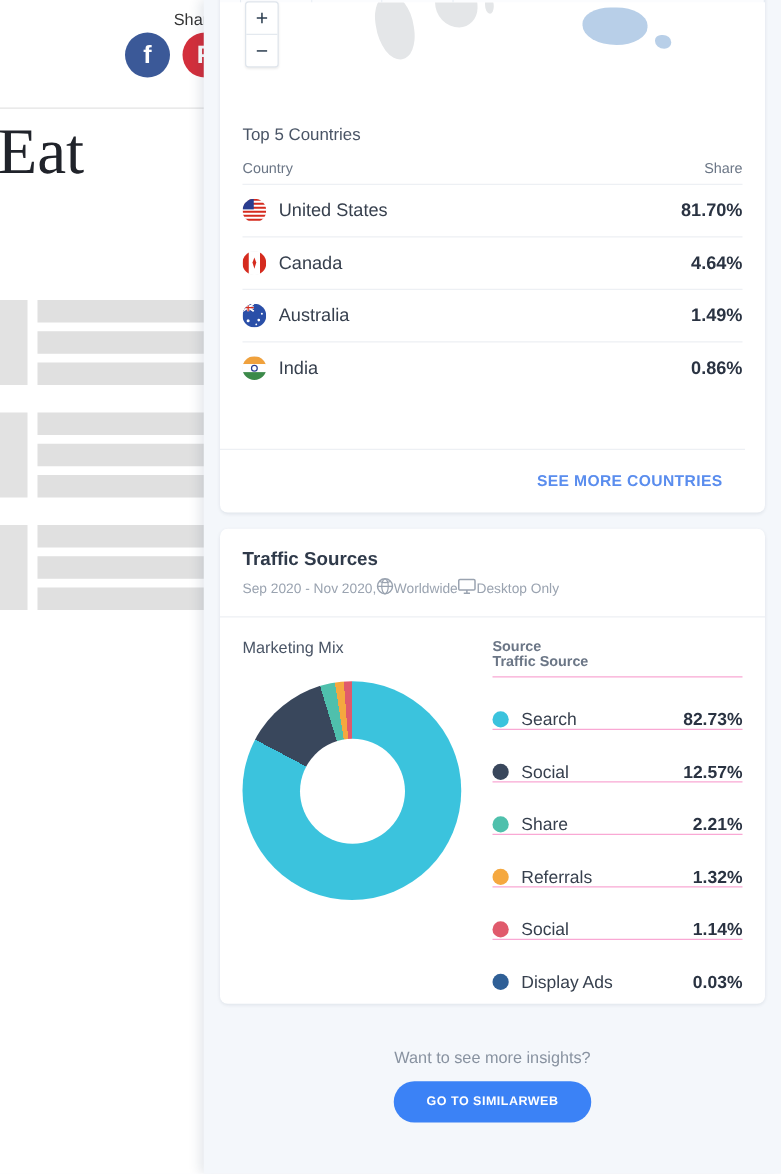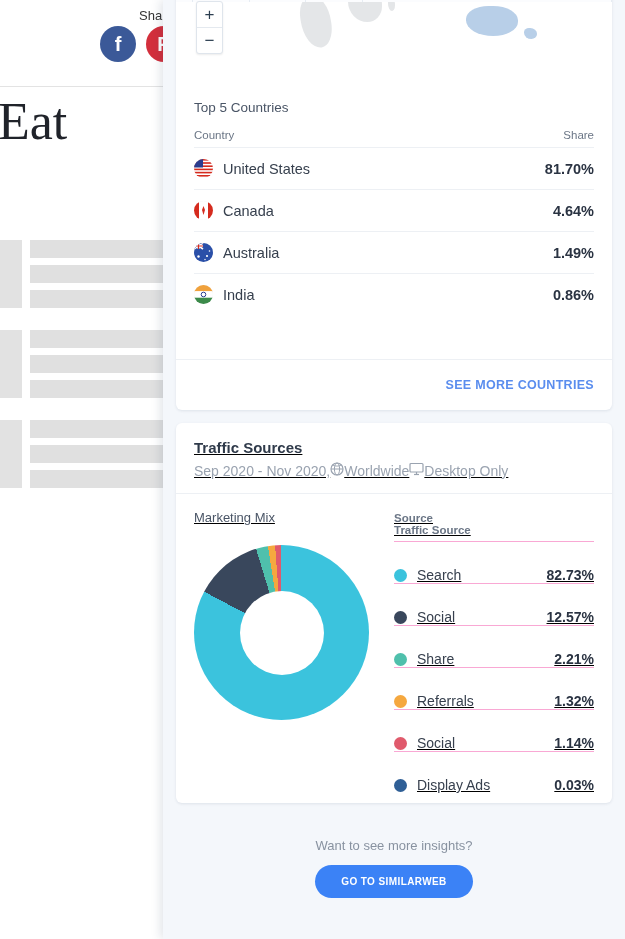--- a/index.html
+++ b/index.html
@@ -76,21 +76,21 @@
   .cname{font-size:14.5px;color:#37404e;}
   .cval{font-size:14.5px;color:#2a3342;font-weight:bold;}
   .flag{width:19px;height:19px;border-radius:50%;overflow:hidden;position:relative;
     flex:0 0 19px;box-shadow:0 0 0 1px rgba(0,0,0,.07) inset;}
   .link-row{border-top:1px solid #edf0f4;height:50px;display:flex;align-items:center;
     justify-content:flex-end;padding-right:18px;}
   .link{font-size:12.5px;color:#5a8dee;font-weight:bold;letter-spacing:.3px;}
 
   .card-head{padding:16px 18px 14px 18px;border-bottom:1px solid #edf0f4;}
   .card-head h3{margin:0 0 6px 0;font-size:15px;color:#2f3a4a;font-weight:bold;}
-  .meta{font-size:14px;color:#9aa3b0;display:flex;align-items:center;gap:0;flex-wrap:wrap;}
+  .meta{font-size:11px;color:#9aa3b0;display:flex;align-items:center;gap:0;flex-wrap:wrap;}
 
   .mix-wrap{display:flex;padding:16px 18px 10px 18px;}
   .mix-left{width:200px;position:relative;}
   .mix-label{font-size:13px;color:#4a5566;margin-bottom:20px;}
   .donut{width:175px;height:175px;border-radius:50%;position:relative;margin-top:6px;}
   .donut::after{content:"";position:absolute;left:50%;top:50%;transform:translate(-50%,-50%);
     width:84px;height:84px;border-radius:50%;background:#fff;}
   .mix-right{flex:1;padding-top:2px;}
   .mix-head{display:flex;justify-content:space-between;font-size:11.5px;color:#6b7686;
     font-weight:bold;padding-bottom:5px;flex-direction:column;}
@@ -245,26 +245,26 @@
                 <rect y="12.7" width="19" height="6.3" fill="#3c8a4a"></rect>
                 <circle cx="9.5" cy="9.5" r="2.3" fill="none" stroke="#2a3d8f" stroke-width="1"></circle>
               </svg>
           </span>
           <span class="cname">India</span>
         </span>
         <span class="cval">0.86%</span>
       </div>
     </div>
 
-    <div class="link-row" style="position:absolute;left:0;right:0;bottom:0;align-items:center;">
+    <div class="link-row" style="position:absolute;left:0;right:16px;bottom:0;align-items:center;">
       <span class="link">SEE MORE COUNTRIES</span>
     </div>
   </div>
 
-  <div class="card" style="margin-top:13px;text-decoration:underline;">
+  <div class="card" style="margin-top:13px;">
     <div class="card-head">
       <h3>Traffic Sources</h3>
       <div class="meta">
         <span>Sep 2020 - Nov 2020,</span>
         <span>
           <svg width="14" height="14" viewBox="0 0 14 14">
               <circle cx="7" cy="7" r="6" fill="none" stroke="#9aa3b0" stroke-width="1.2"></circle>
               <ellipse cx="7" cy="7" rx="2.6" ry="6" fill="none" stroke="#9aa3b0" stroke-width="1"></ellipse>
               <path d="M1 7h12" stroke="#9aa3b0" stroke-width="1"></path>
               <path d="M3 3.2c2 1.2 6 1.2 8 0" fill="none" stroke="#9aa3b0" stroke-width=".9"></path>

